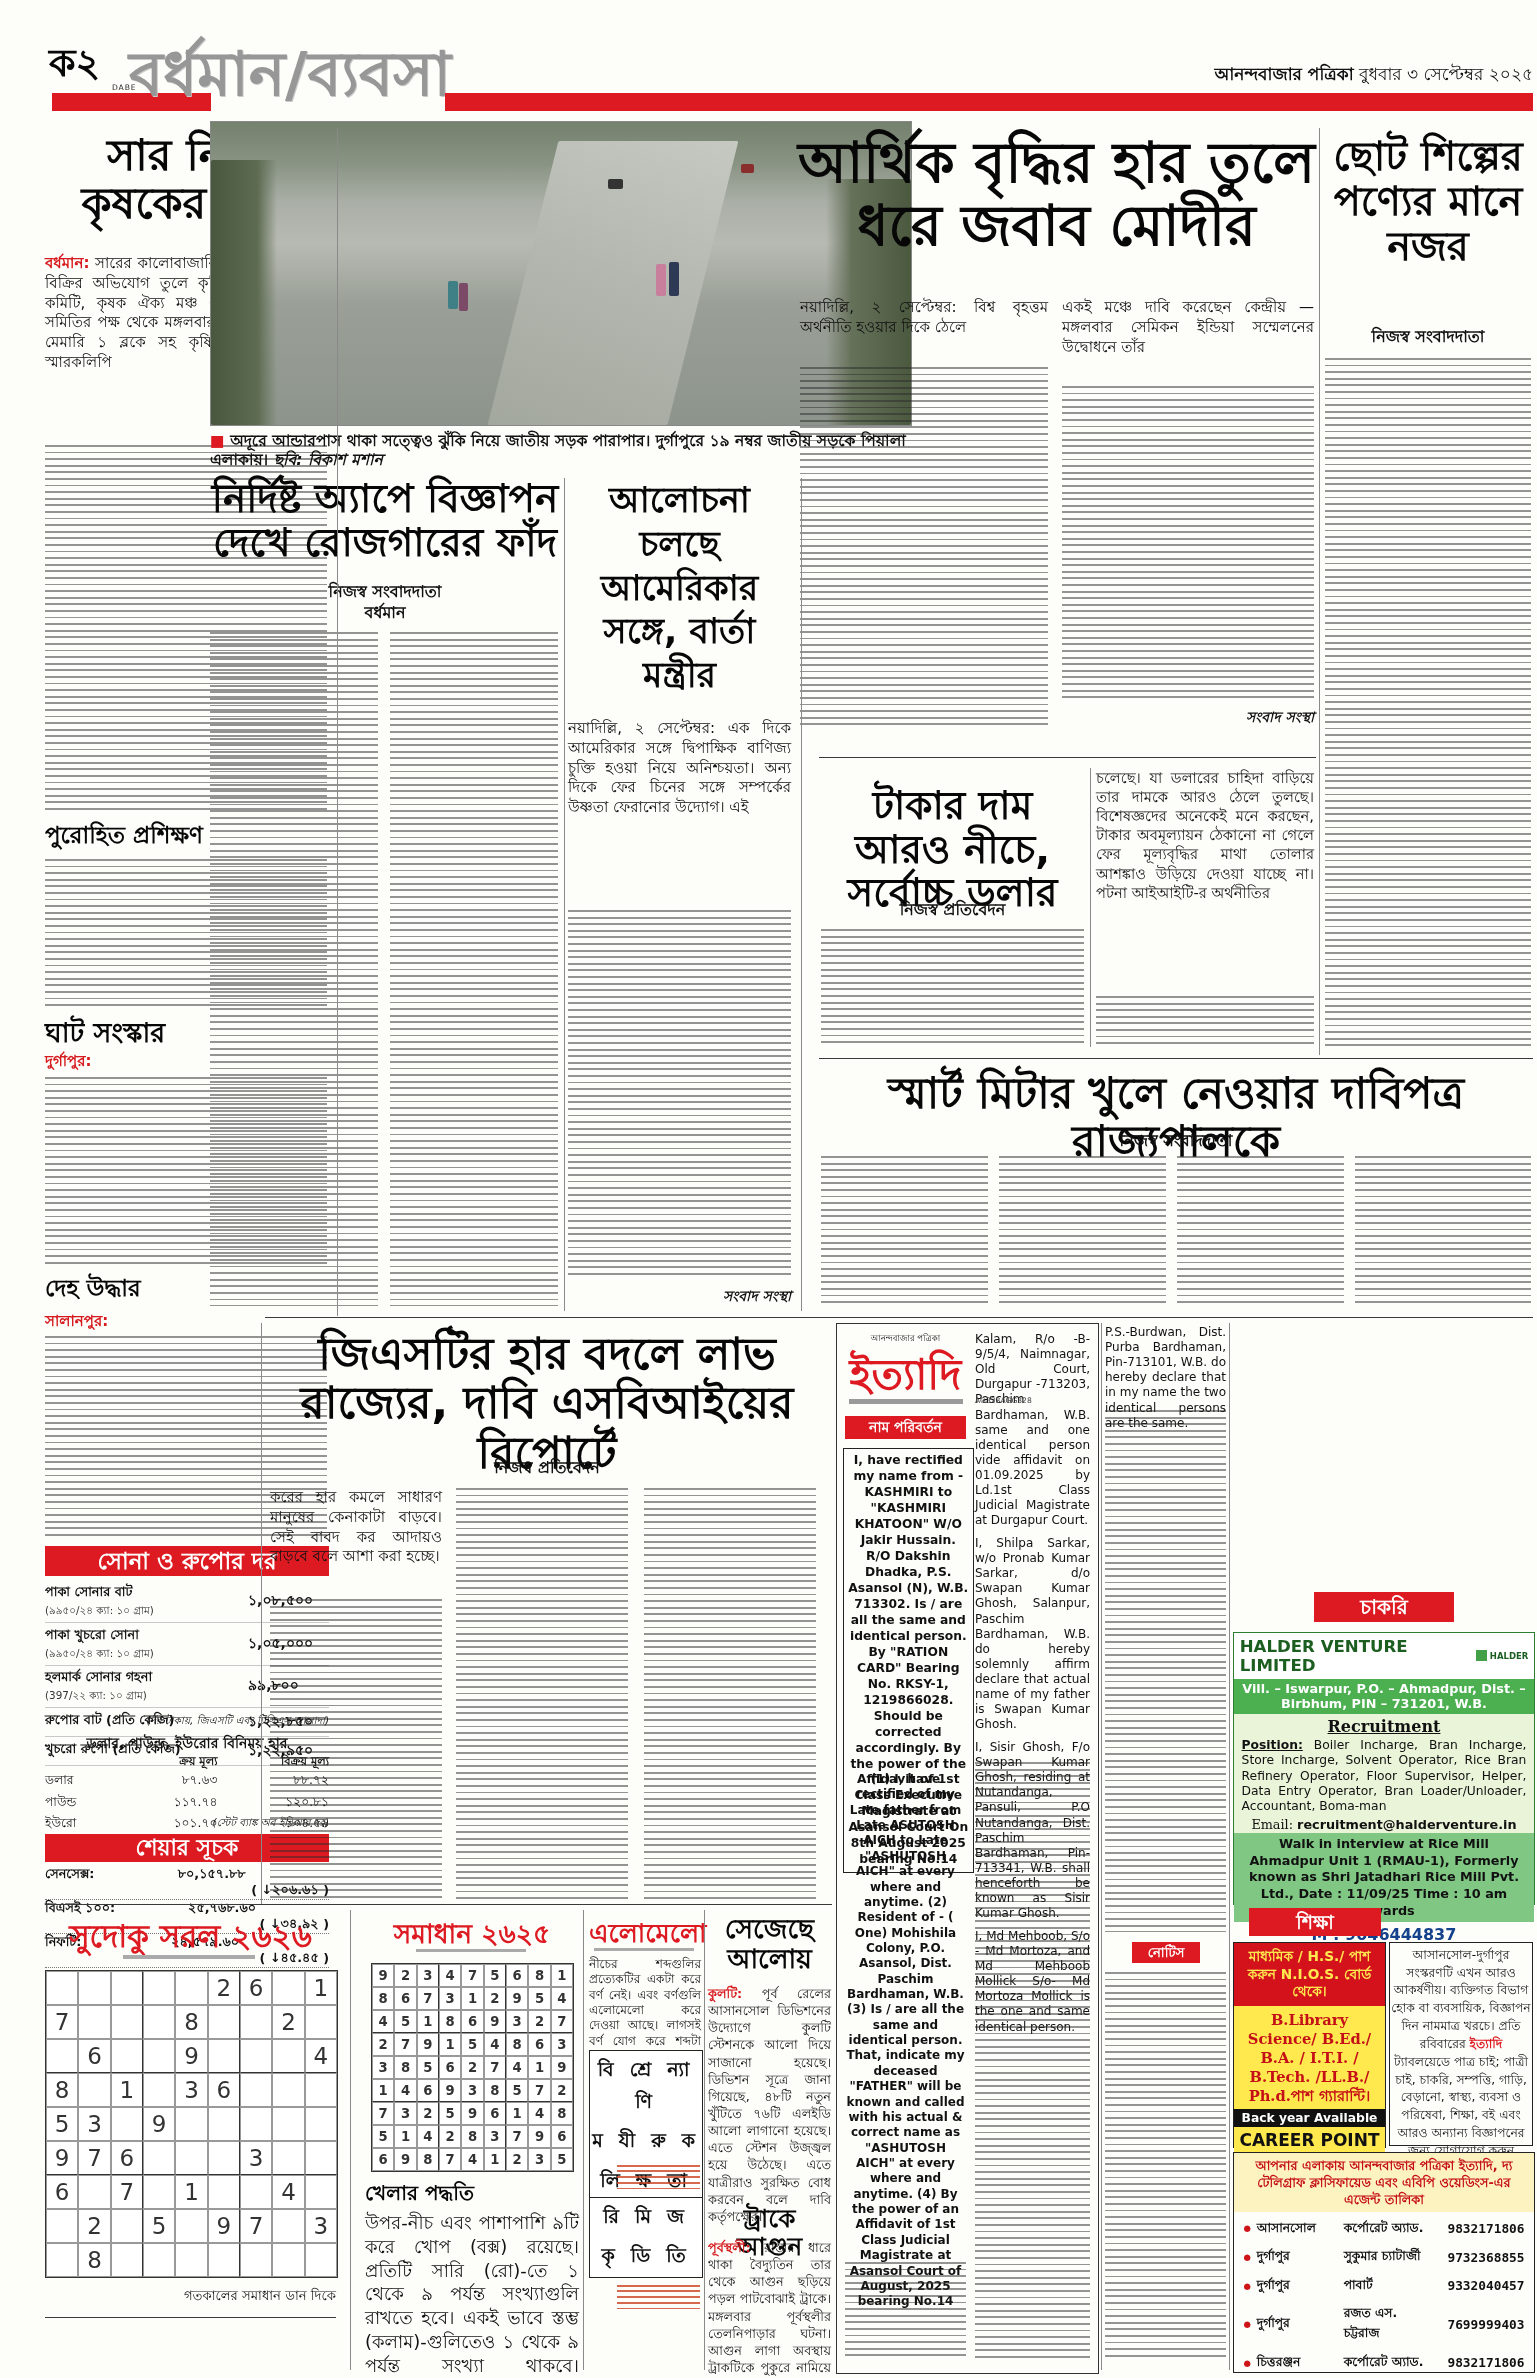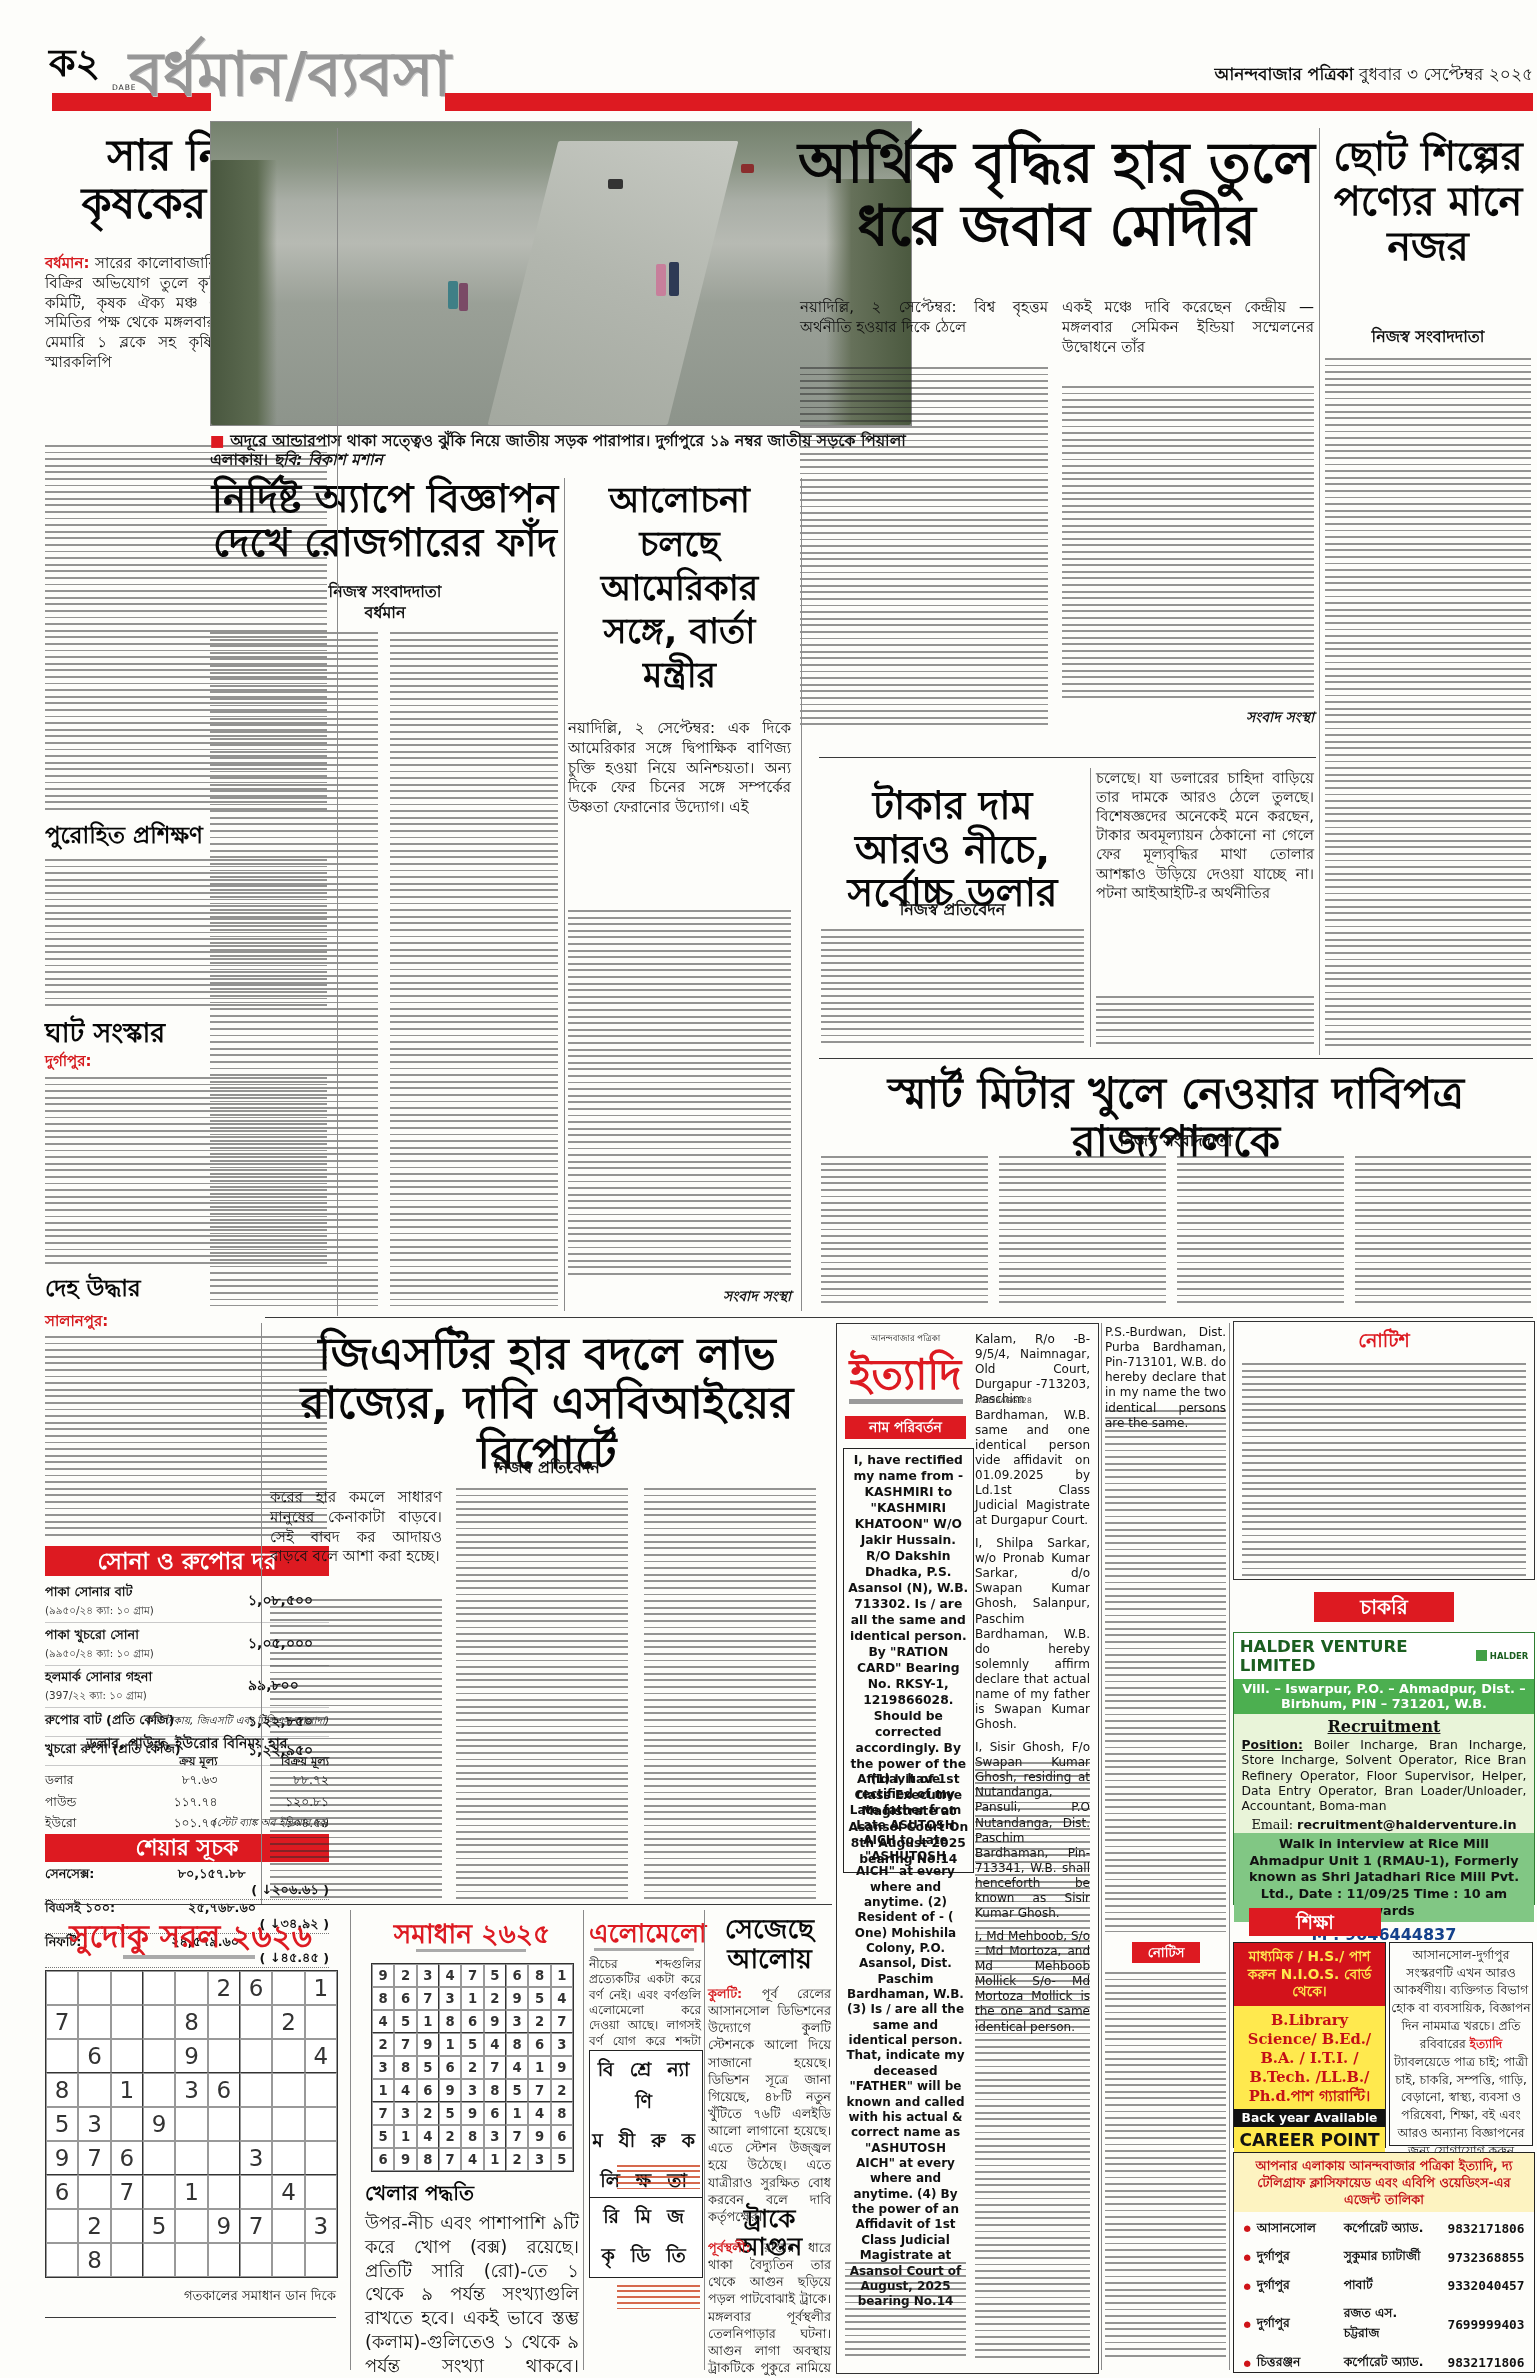--- a/index.html
+++ b/index.html
@@ -221,24 +221,20 @@
       <div class="drow">I, Md Mehboob, S/o - Md Mortoza, and Md Mehboob Mollick S/o- Md Mortoza Mollick is the one and same identical person.</div>
     </div>
   <div class="abs" style="left:975px;top:1396px;width:115px;font-size:7.6px;color:#444">AG328AGG328</div>
   <div class="abs fx" style="left:975px;top:1762px;width:115px;height:598px"></div>
 
   <div class="abs j" style="left:1105px;top:1325px;width:121px;font-size:12px;line-height:1.26">P.S.-Burdwan, Dist. Purba Bardhaman, Pin-713101, W.B. do hereby declare that in my name the two identical persons are the same.</div>
   <div class="abs fx" style="left:1105px;top:1410px;width:121px;height:522px"></div>
   <div class="abs band" style="left:1132px;top:1942px;width:68px;height:21px;font-size:13.2px;line-height:21px">নোটিস</div>
   <div class="abs fx" style="left:1105px;top:1972px;width:121px;height:388px"></div>
 
-  <div class="abs" style="left:1233px;top:1321px;width:300px;height:257px;border:1.4px solid #333">
-    <div class="ctr" style="font-size:19px;font-weight:700;color:#dd1a21;margin-top:3.8px">নোটিশ</div>
-    <div class="fx" style="margin:5.7px 7.6px;height:216px"></div>
-  </div>
 
   <div class="abs band" style="left:1314px;top:1592px;width:140px;height:30px;font-size:20px;line-height:30px">চাকরি</div>
   <div class="abs" style="left:1233px;top:1632px;width:300px;height:271px;border:0.9px solid #2e7d32;background:#e9f4d9">
     <div style="display:flex;align-items:center;justify-content:space-between;padding:3.8px 5.7px;background:#fff">
       <span style="font-size:16.6px;font-weight:700;color:#1b5e20">HALDER VENTURE LIMITED</span>
       <span style="display:flex;align-items:center;gap:2.8px">
         <span style="width:11.4px;height:11.4px;background:#43a047;display:inline-block"></span>
         <span style="font-size:8.5px;font-weight:700;color:#1b5e20">HALDER</span>
       </span>
     </div>

